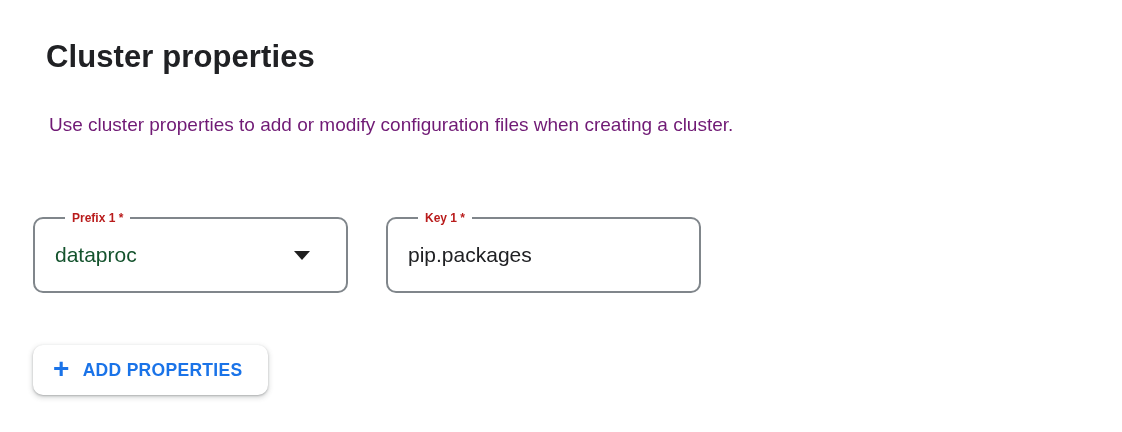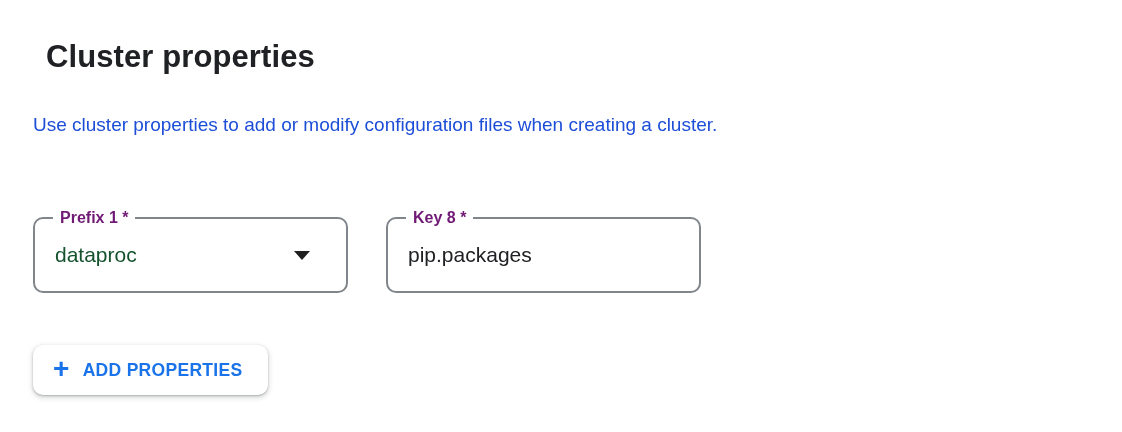--- a/index.html
+++ b/index.html
@@ -19,49 +19,49 @@
   }
   .section-title {
     margin: 13px;
     font-size: 31px;
     line-height: 40px;
     font-weight: 700;
     color: #202124;
     letter-spacing: 0.1px;
   }
   .section-desc {
-    margin: 36px 0 0 0;
+    margin: 36px 0 0 16px;
     font-size: 19px;
     line-height: 24px;
     font-weight: 400;
-    color: #1d4ed8;
+    color: #701a75;
   }
   .fields-row {
     margin-top: 80px;
     display: flex;
     gap: 38px;
   }
   .field {
     position: relative;
     width: 315px;
     height: 76px;
     border: 2px solid #80868b;
     border-radius: 10px;
     background: #ffffff;
   }
   .field-label {
     position: absolute;
     top: -11px;
-    left: 18px;
+    left: 30px;
     background: #ffffff;
     padding: 0 7px;
-    font-size: 16px;
+    font-size: 12px;
     line-height: 20px;
     font-weight: 700;
-    color: #701a75;
+    color: #b91c1c;
     white-space: nowrap;
   }
   .select-display {
     display: flex;
     align-items: center;
     height: 100%;
     padding: 0 60px 0 20px;
     font-size: 21px;
     color: #14532d;
     cursor: pointer;
@@ -127,21 +127,21 @@
 
   <div class="fields-row">
 
     <div class="field">
       <span class="field-label">Prefix 1 *</span>
       <span class="select-display">dataproc</span>
       <span class="dropdown-arrow"></span>
     </div>
 
     <div class="field">
-      <span class="field-label">Key 8 *</span>
+      <span class="field-label">Key 1 *</span>
       <input class="field-input" type="text" value="pip.packages" style="">
     </div>
 
 
   </div>
 
   <button class="add-btn">
     <span class="plus-icon">+</span>
     <span>ADD PROPERTIES</span>
   </button>

